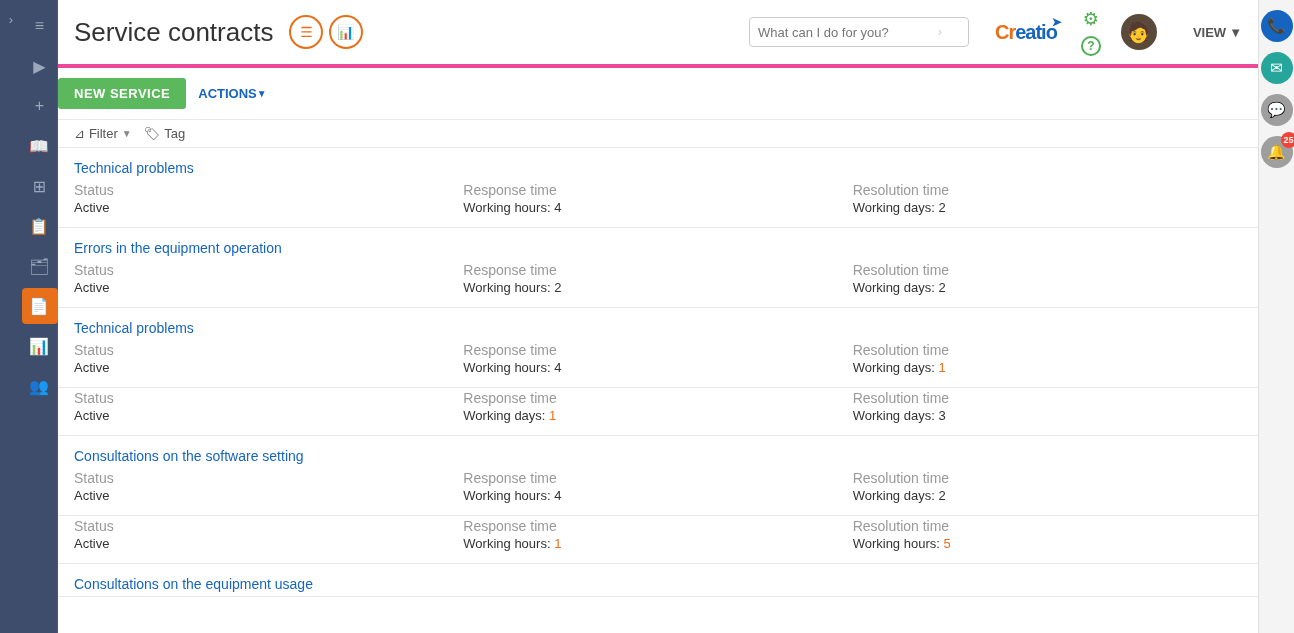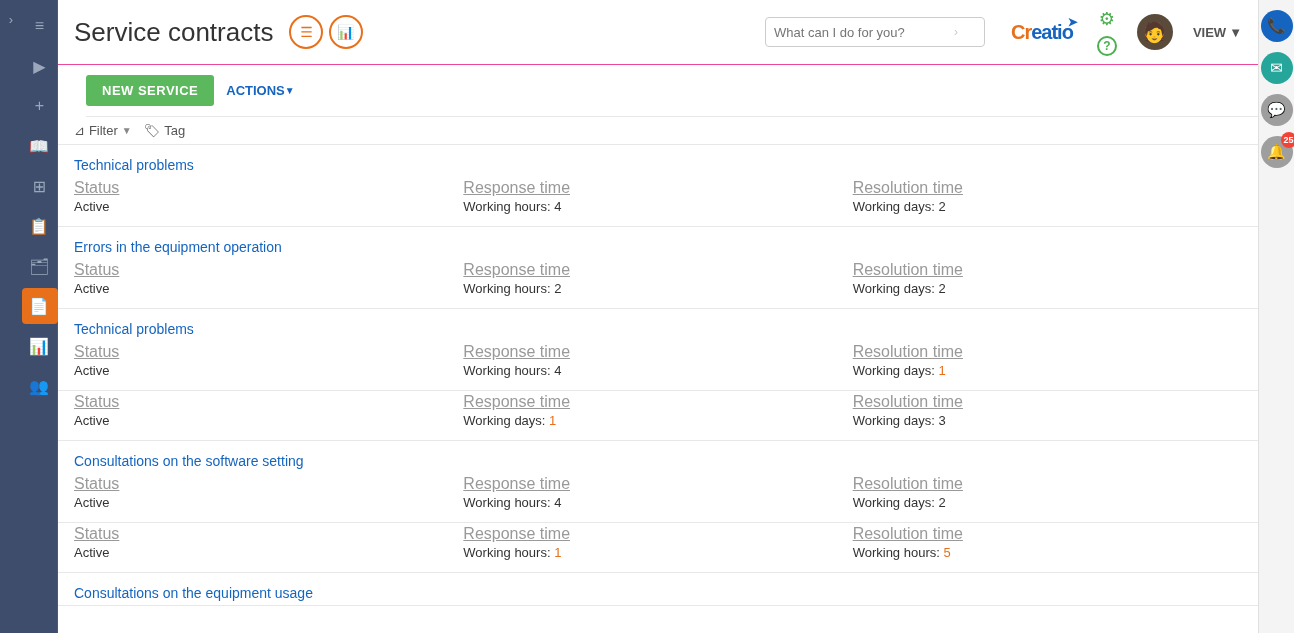--- a/index.html
+++ b/index.html
@@ -38,21 +38,21 @@
       background: #fff;
       overflow: hidden;
     }
 
     
     .header {
       display: flex;
       align-items: center;
       padding: 8px 16px;
       background: #fff;
-      border-bottom: 1px solid #ec4899;
+      border-bottom: 4px solid #ec4899;
       gap: 12px;
     }
     .page-title {
       font-size: 26px;
       font-weight: 400;
       color: #333;
       flex-shrink: 0;
     }
     .view-toggle-group {
       display: flex;
@@ -105,21 +105,20 @@
       flex-shrink: 0;
     }
 
     
     .toolbar {
       display: flex;
       align-items: center;
       padding: 10px 0;
       gap: 12px;
       border-bottom: 1px solid #e8e8e8;
-      margin-left: 28px;
     }
     .btn-new-service {
       background: #5cb85c;
       color: #fff;
       border: none;
       padding: 8px 16px;
       font-size: 13px;
       font-weight: 600;
       border-radius: 3px;
       cursor: pointer;
@@ -177,24 +176,23 @@
     }
     .group-details {
       display: flex;
       padding: 2px 16px 12px 16px;
       gap: 0;
     }
     .detail-col {
       flex: 1;
     }
     .detail-label {
-      font-size: 16px;
+      font-size: 14px;
       color: #999;
       margin-bottom: 2px;
-      text-decoration: underline;
     }
     .detail-value {
       font-size: 13px;
       color: #333;
     }
     .detail-value .highlight { color: #e8701a; }
     .right-icon {
       width: 32px;
       height: 32px;
       border-radius: 50%;
@@ -309,21 +307,21 @@
           <span style="position:absolute; top:-6px; right:-4px; font-size:12px;">➤</span>
         </span>
       </span>
     </div>
 
     <div style="display:flex; flex-direction:column; align-items:center; margin-left:12px; gap:6px;">
       <span class="settings-icon-top">⚙</span>
       <span class="help-icon-top" style="border:2px solid #4caf50; border-radius:50%; width:20px; height:20px; display:flex; align-items:center; justify-content:center; font-size:12px; font-weight:bold;">?</span>
     </div>
     <div class="avatar">🧑</div>
-    <div style="margin-left:8px;text-align:center;">
+    <div style="margin-left:24px;text-align:center;">
       <span class="view-label">
         <span>VIEW</span>
         <span>▼</span>
       </span>
     </div>
   </div>
 
   <div class="toolbar">
     <button class="btn-new-service">NEW SERVICE</button>
     <button class="btn-actions">

